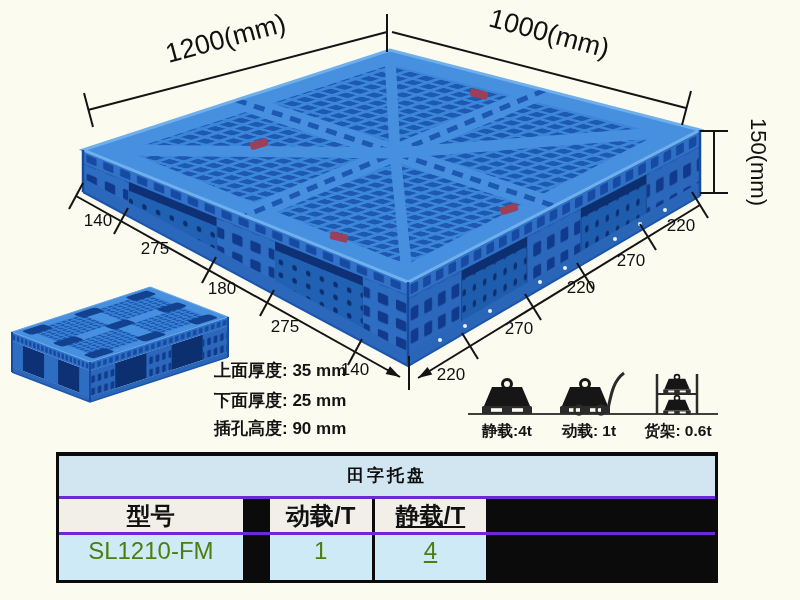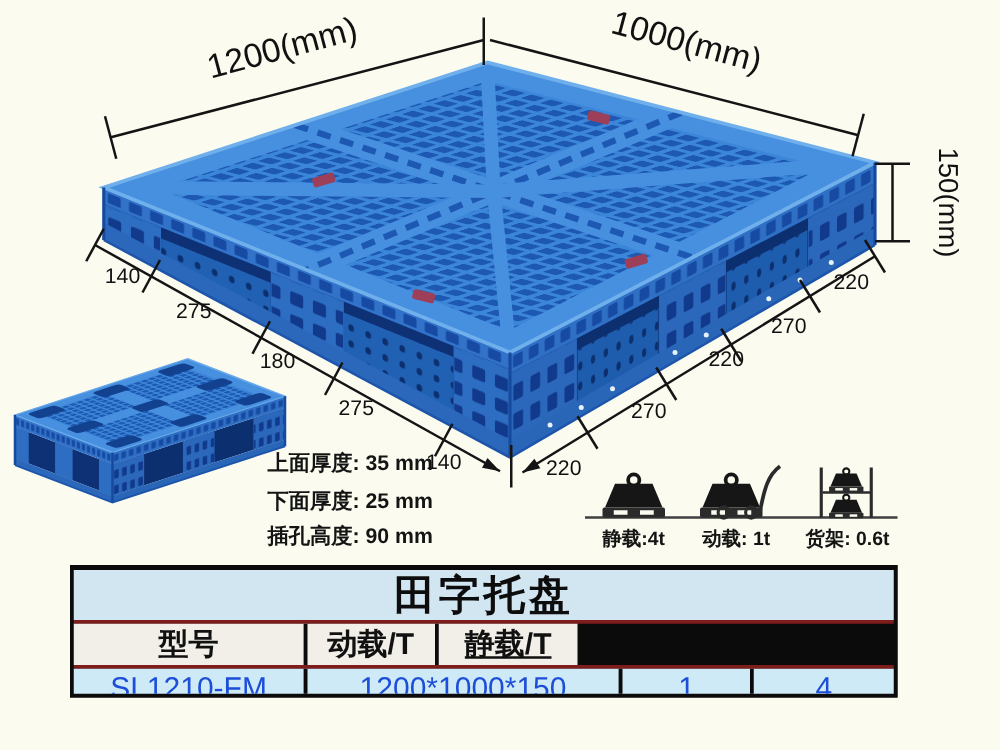--- a/index.html
+++ b/index.html
@@ -13,36 +13,36 @@
   .diagram-svg{position:absolute;left:0;top:0;}
   
   .spec-table{
     position:absolute;left:56px;top:452px;width:662px;
     border:3px solid #0b0b0b;border-top-width:4px;
     box-sizing:border-box;background:#0b0b0b;
   }
   .tbl-title{
     height:40px;line-height:40px;text-align:center;
     background:#d2e6f1;color:#0d0d0d;
-    font-size:33px;font-weight:700;letter-spacing:3px;
-  }
-  .tbl-row{display:flex;border-top:3px solid #7f1d1d;}
+    font-size:17px;font-weight:700;letter-spacing:3px;
+  }
+  .tbl-row{display:flex;border-top:3px solid #6d28d9;}
   .tbl-row .c{
     box-sizing:border-box;text-align:center;overflow:hidden;
     border-left:3px solid #0b0b0b;white-space:nowrap;
   }
   .tbl-row .c:first-child{border-left:none;}
-  .c1{width:28%;} .c2{width:38.5%;} .c3{width:16%;} .c4{width:17.5%;text-decoration:underline;}
+  .c1{width:28%;} .c2{width:38.5%;} .c3{width:16%;margin-left:24px;} .c4{width:17.5%;text-decoration:underline;}
   .tbl-head .c{
     height:33px;line-height:33px;background:#f2efe8;
     color:#111;font-size:24px;font-weight:600;
   }
   .tbl-data .c{
-    height:20px;line-height:31px;background:#cfeaf7;
-    color:#1d4ed8;font-size:24px;font-weight:500;
+    height:45px;line-height:31px;background:#cfeaf7;
+    color:#4d7c0f;font-size:24px;font-weight:500;
   }
   text{font-family:"Liberation Sans","DejaVu Sans",sans-serif;}
   .dim-num{font-size:17px;fill:#111;}
   .dim-big{font-size:27px;fill:#111;}
   .dim-mid{font-size:22px;fill:#111;}
   .note-txt{font-size:17px;font-weight:700;fill:#141414;}
   .icon-lbl{font-size:15.5px;font-weight:700;fill:#141414;}
 </style>
 </head>
 <body>
@@ -288,19 +288,18 @@
 
 <div class="spec-table">
   <div class="tbl-title">田字托盘</div>
   <div class="tbl-row tbl-head">
     <div class="c c1">型号</div>
     <div class="c c3">动载/T</div>
     <div class="c c4">静载/T</div>
   </div>
   <div class="tbl-row tbl-data">
     <div class="c c1">SL1210-FM</div>
-    <div class="c c2">1200*1000*150</div>
     <div class="c c3">1</div>
     <div class="c c4">4</div>
   </div>
 </div>
 
 </div>
 
 </body></html>

